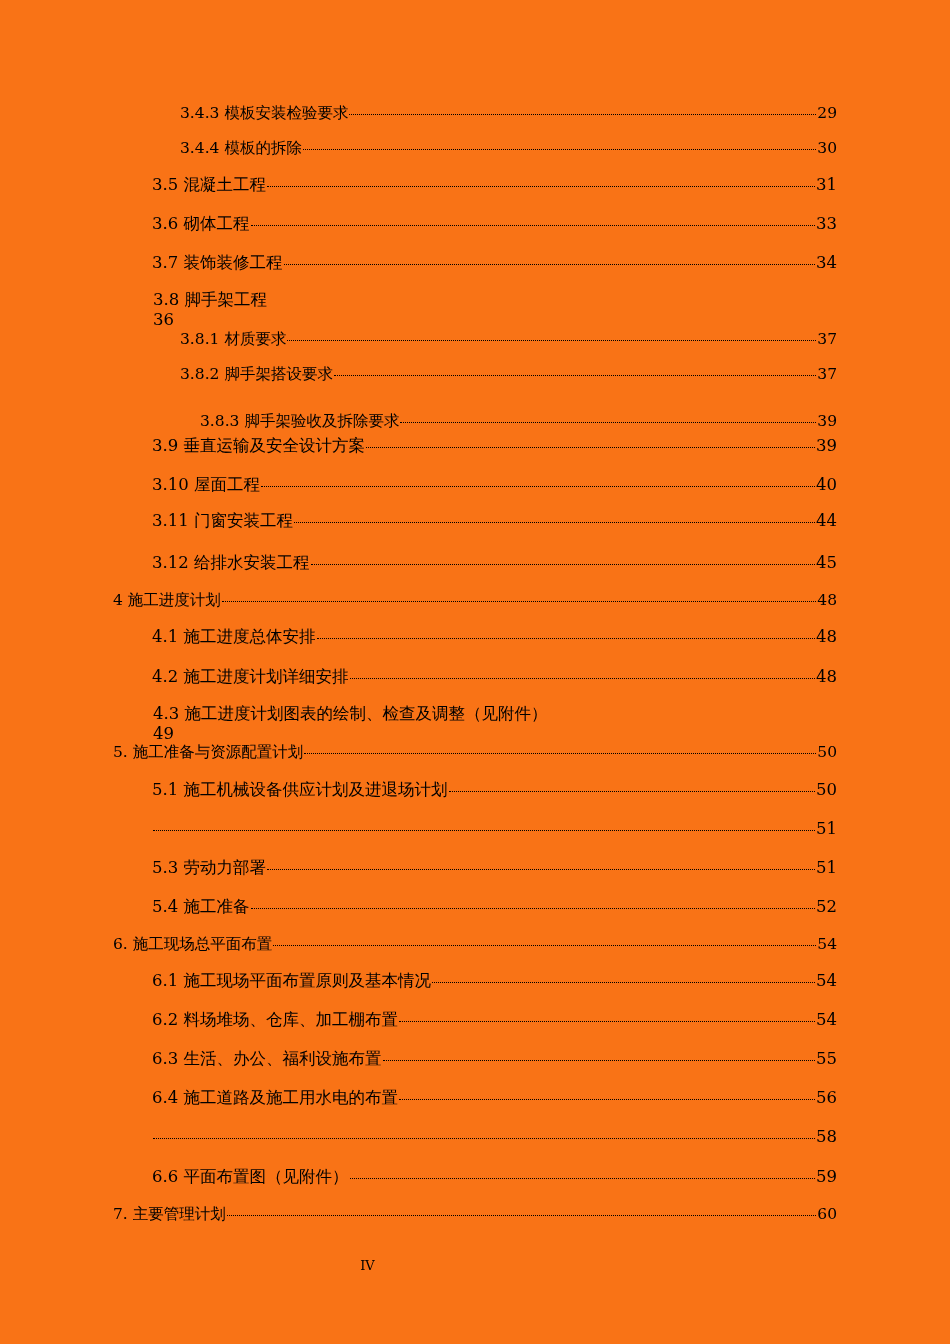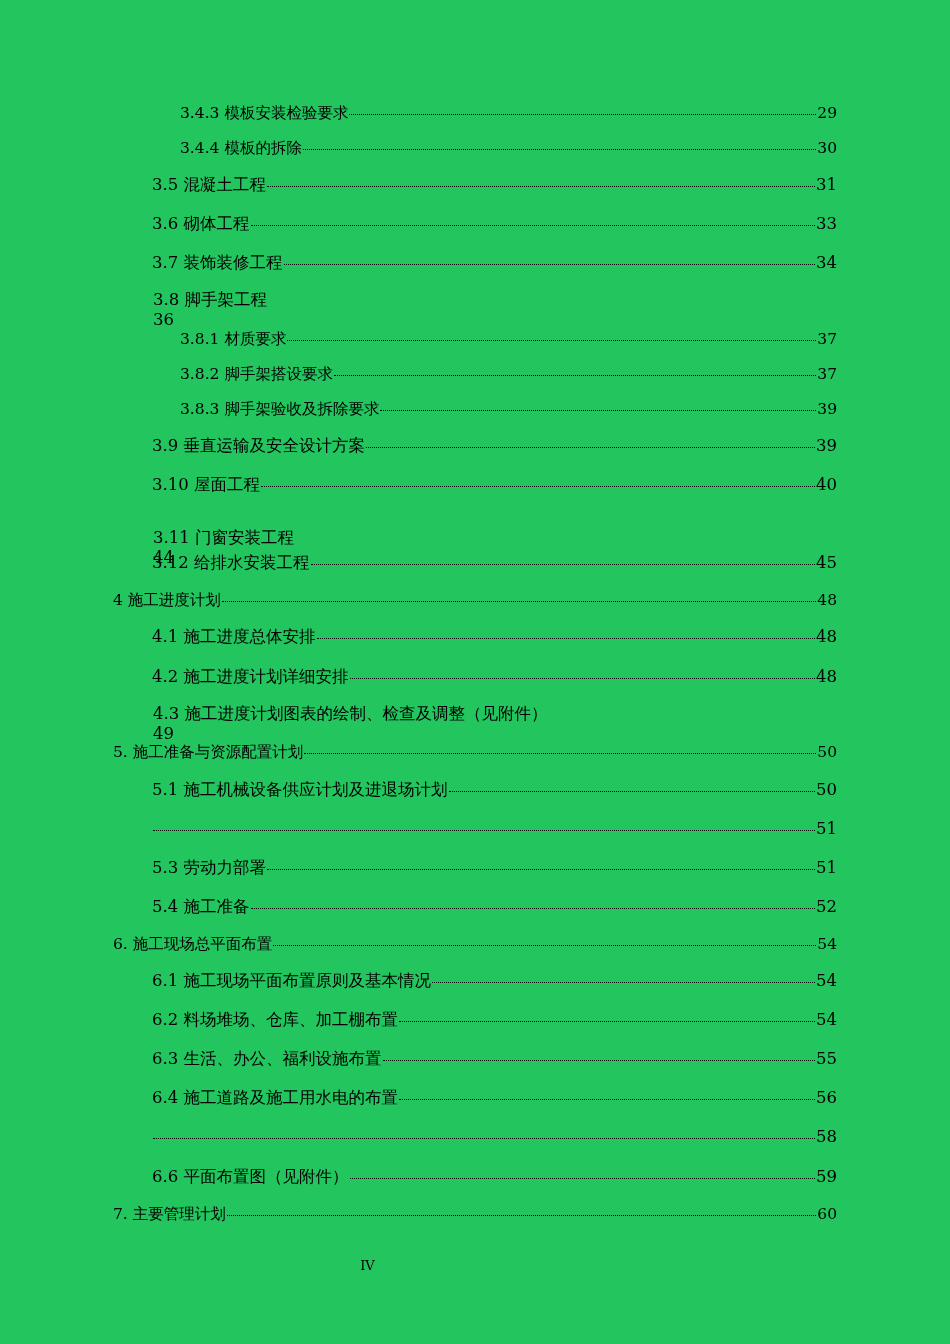--- a/index.html
+++ b/index.html
@@ -1,18 +1,18 @@
 <!DOCTYPE html>
 <html><head>
   <meta charset="utf-8">
   <style>
     html, body { margin: 0; padding: 0; background: #ffffff; }
     body { width: 950px; height: 1344px; position: relative; overflow: hidden;
            font-family: "DejaVu Serif", "Liberation Serif", serif; color: #000; }
-    .page { position: absolute; left: 0; top: 0; width: 950px; height: 1344px; background: #22c55e; }
+    .page { position: absolute; left: 0; top: 0; width: 950px; height: 1344px; background: #f97316; }
     .toc-row { position: absolute; right: 113px; display: flex; align-items: baseline;
                white-space: nowrap; line-height: 20px; height: 20px; }
     .toc-row.l1 { left: 113px; font-size: 15.5px; }
     .toc-row.l2 { left: 152px; font-size: 16.5px; }
     .toc-row.l3 { left: 180px; font-size: 15.5px; }
     .toc-row.l1 .num, .toc-row.l1 .page-num { font-size: 15.5px; }
     .label { flex: 0 0 auto; }
     .leader { flex: 1 1 auto; overflow: hidden; margin: 0 1px; position: relative; height: 1em; }
     .leader::after { content: ""; position: absolute; left: 0; right: 0; bottom: 3px;
                      border-bottom: 1.5px dotted #000; }
@@ -58,36 +58,36 @@
       <div class="toc-row l3" style="top: 328px;">
         <span class="label"><span class="num">3.8.1</span><span> </span><span class="title">材质要求</span></span>
         <span class="leader"></span>
         <span class="page-num">37</span>
       </div>
       <div class="toc-row l3" style="top: 363px;">
         <span class="label"><span class="num">3.8.2</span><span> </span><span class="title">脚手架搭设要求</span></span>
         <span class="leader"></span>
         <span class="page-num">37</span>
       </div>
-      <div class="toc-row l3" style="top: 398px;">
+      <div class="toc-row l3" style="top: 410px; margin-left: 20px;">
         <span class="label"><span class="num">3.8.3</span><span> </span><span class="title">脚手架验收及拆除要求</span></span>
         <span class="leader"></span>
         <span class="page-num">39</span>
       </div>
       <div class="toc-row l2" style="top: 434px;">
         <span class="label"><span class="num">3.9</span><span> </span><span class="title">垂直运输及安全设计方案</span></span>
         <span class="leader"></span>
         <span class="page-num">39</span>
       </div>
       <div class="toc-row l2" style="top: 473px;">
         <span class="label"><span class="num">3.10</span><span> </span><span class="title">屋面工程</span></span>
         <span class="leader"></span>
         <span class="page-num">40</span>
       </div>
-      <div class="toc-row l2" style="top: 528px; flex-direction: column;">
+      <div class="toc-row l2" style="top: 509px;">
         <span class="label"><span class="num">3.11</span><span> </span><span class="title">门窗安装工程</span></span>
         <span class="leader"></span>
         <span class="page-num">44</span>
       </div>
       <div class="toc-row l2" style="top: 551px;">
         <span class="label"><span class="num">3.12</span><span> </span><span class="title">给排水安装工程</span></span>
         <span class="leader"></span>
         <span class="page-num">45</span>
       </div>
       <div class="toc-row l1" style="top: 589px;">

